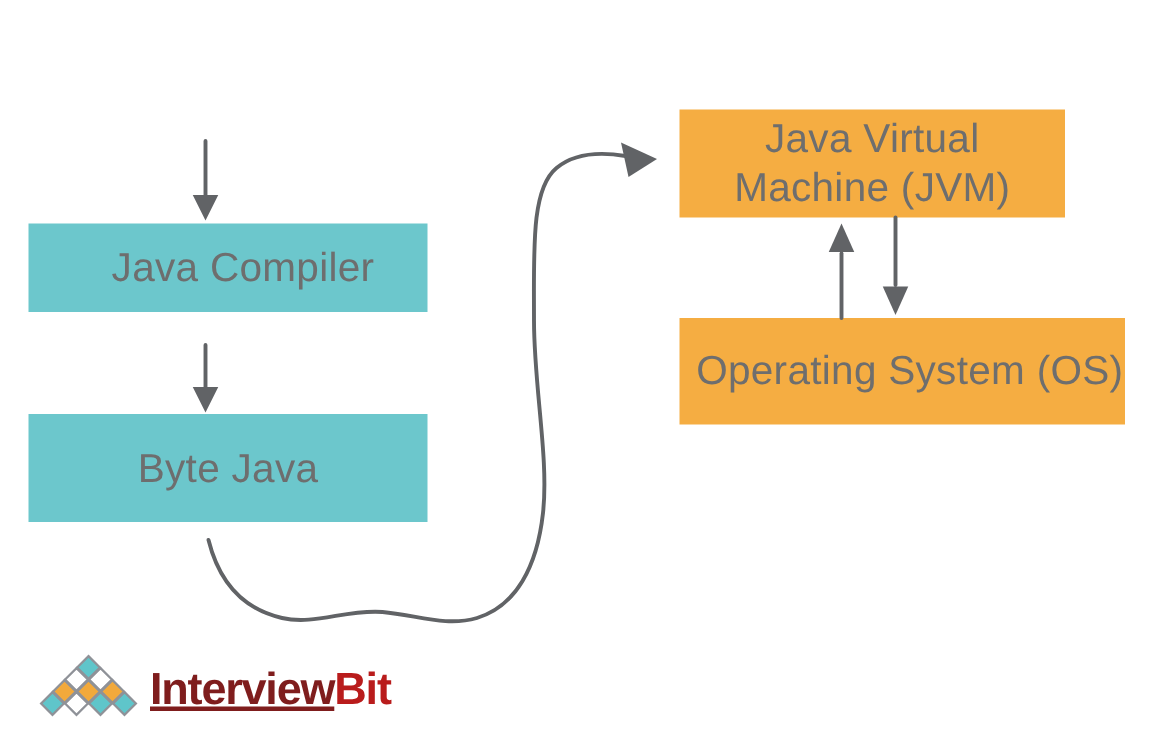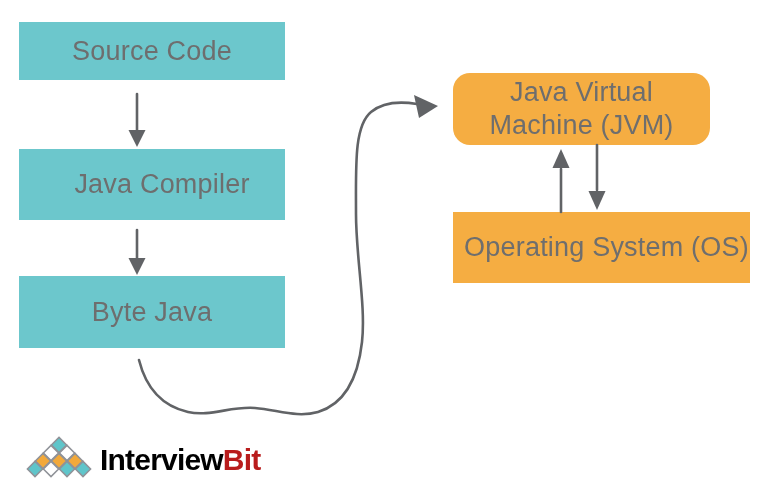--- a/index.html
+++ b/index.html
@@ -21,23 +21,23 @@
     text-align: center;
     font-size: 27px;
     line-height: 1.22;
     color: #6e6e6e;
     letter-spacing: 0.2px;
   }
   .node.teal { background: #6cc7cc; }
   .node.orange { background: #f5ad42; }
 
   #node-source-code   { left: 19px;  top: 22px;  width: 266px; height: 58px; }
-  #node-java-compiler { left: 19px;  top: 149px; width: 266px; height: 71px; padding-left: 20px; }
+  #node-java-compiler { left: 19px;  top: 149px; width: 266px; height: 59px; padding-left: 20px; }
   #node-byte-code     { left: 19px;  top: 276px; width: 266px; height: 72px; }
-  #node-jvm           { left: 453px; top: 73px;  width: 257px; height: 72px; padding: 0 28px; border-radius: 17px; }
+  #node-jvm           { left: 453px; top: 73px;  width: 257px; height: 72px; padding: 0 28px; }
   #node-os            { left: 453px; top: 212px; width: 297px; height: 71px; padding-left: 10px; }
 
   #arrow-layer {
     position: absolute;
     left: 0; top: 0;
     width: 768px; height: 493px;
     pointer-events: none;
   }
   #arrow-layer line, #arrow-layer path {
     stroke: #616366;
@@ -56,31 +56,28 @@
   }
   .logo-mark { width: 70px; height: 48px; display: block; }
   .logo-text {
     margin-left: 6px;
     font-size: 30px;
     font-weight: 700;
     letter-spacing: -0.8px;
     line-height: 48px;
     white-space: nowrap;
   }
-  .logo-text .primary { color: #000000; }
+  .logo-text .primary { color: #7f1d1d; text-decoration: underline; }
   .logo-text .secondary { color: #b91c1c; }
 </style>
 </head>
 <body>
 
 <div class="canvas">
 
-  <div class="node teal" id="node-source-code">
-    <span>Source Code</span>
-  </div>
 
   <div class="node teal" id="node-java-compiler">
     <span>Java Compiler</span>
   </div>
 
   <div class="node teal" id="node-byte-code">
     <span>Byte Java</span>
   </div>
 
   <div class="node orange" id="node-jvm">

